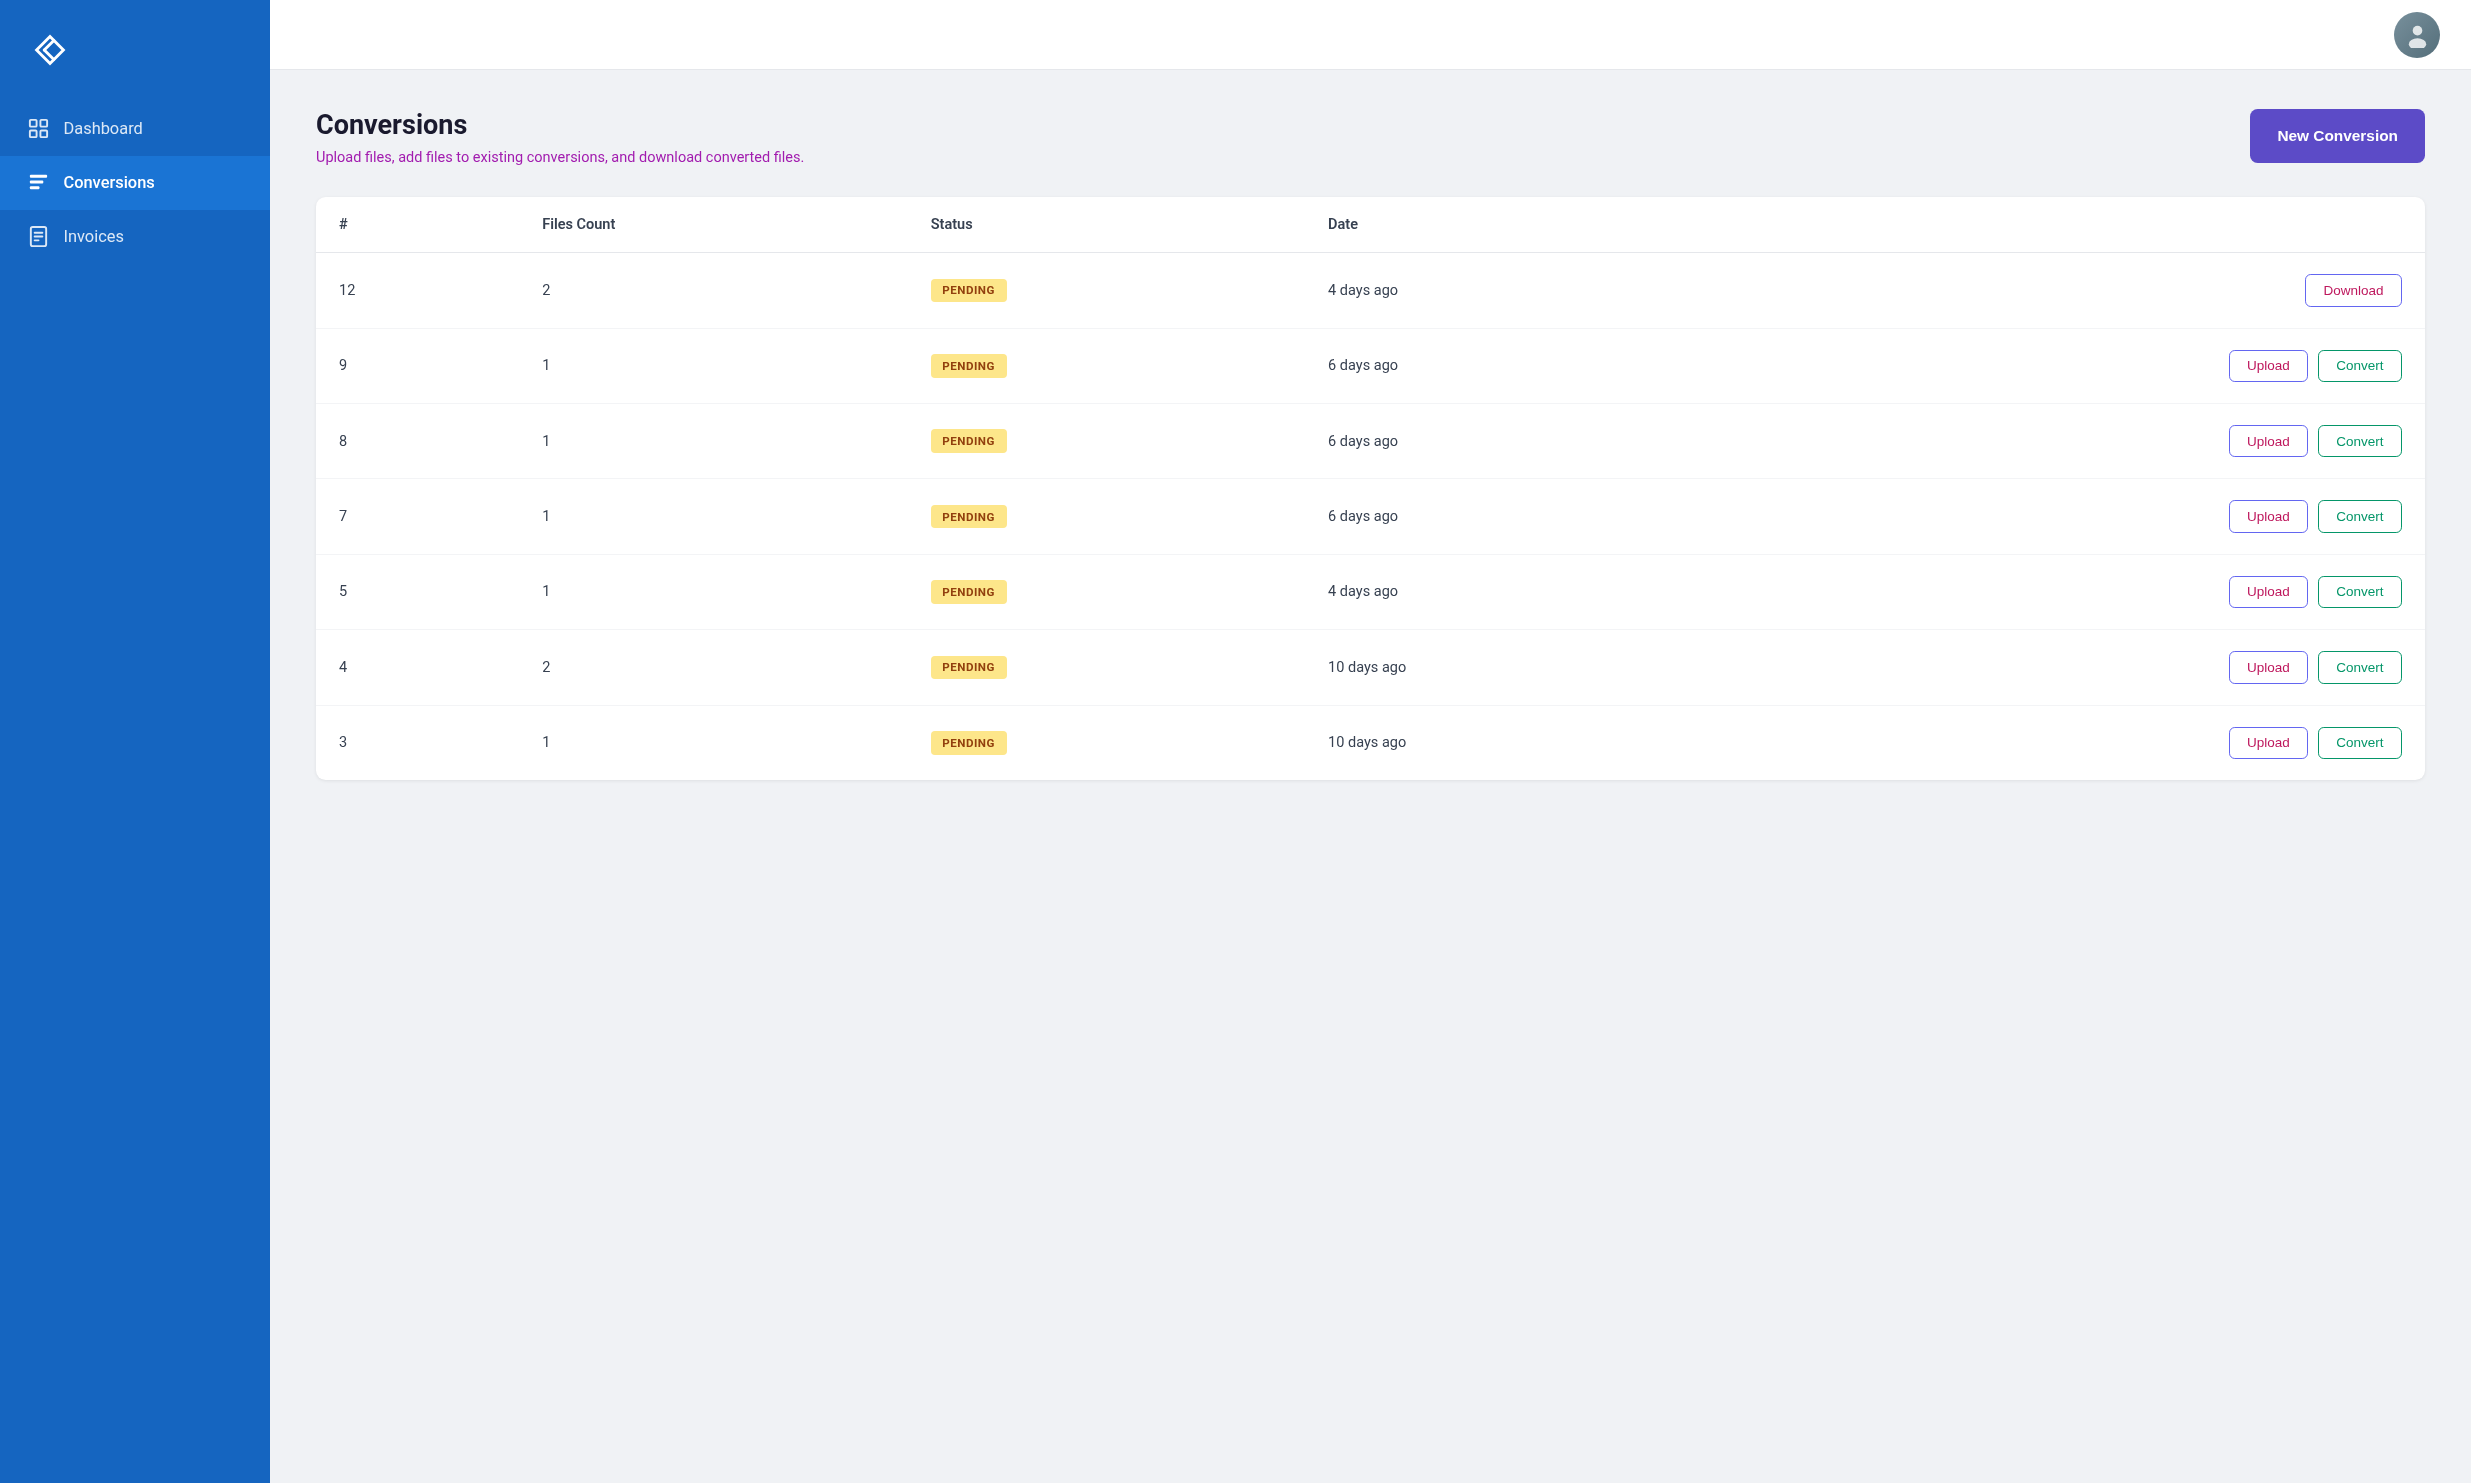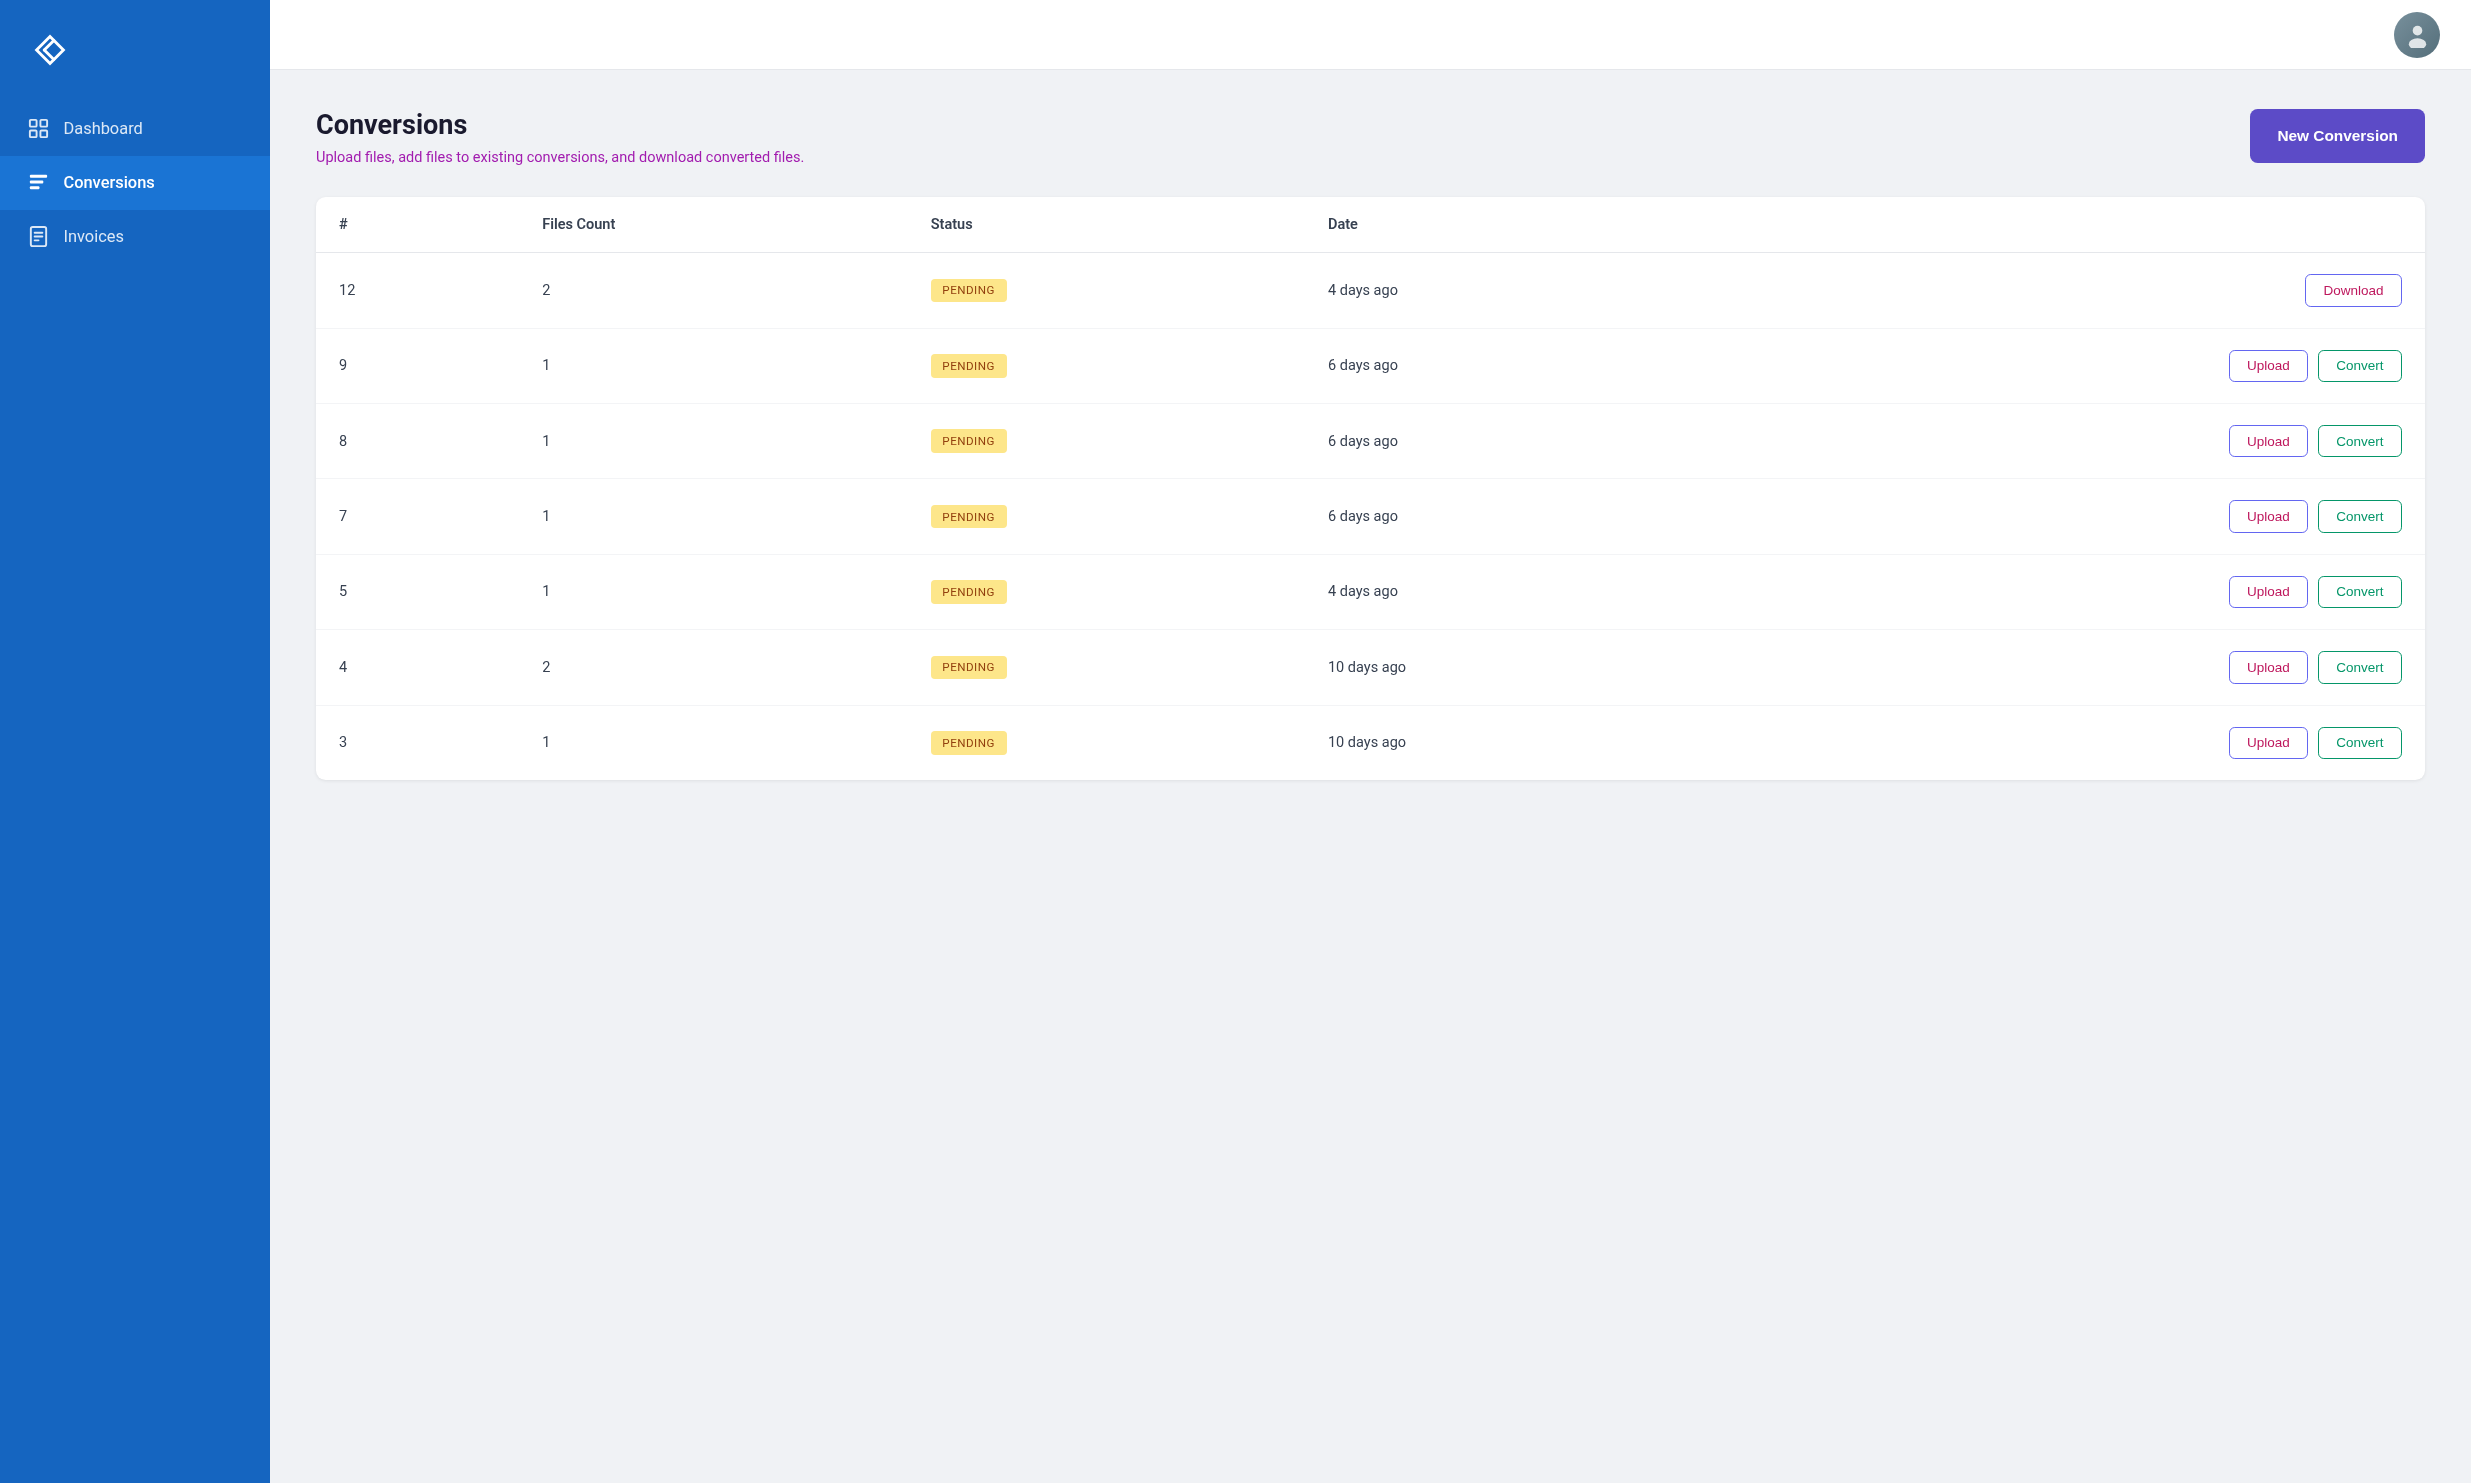--- a/index.html
+++ b/index.html
@@ -158,21 +158,21 @@
     .table td {
       padding: 21px 23px;
       font-size: 14.5px;
       color: #374151;
     }
     .status-badge {
       display: inline-block;
       background: #fde68a;
       color: #92400e;
       font-size: 11.6px;
-      font-weight: 400;
+      font-weight: 700;
       padding: 4.8px 11.6px;
       border-radius: 3.9px;
       letter-spacing: 0.5px;
     }
     .actions-cell {
       display: flex;
       gap: 9.7px;
       justify-content: flex-end;
     }
     .btn-outline {

